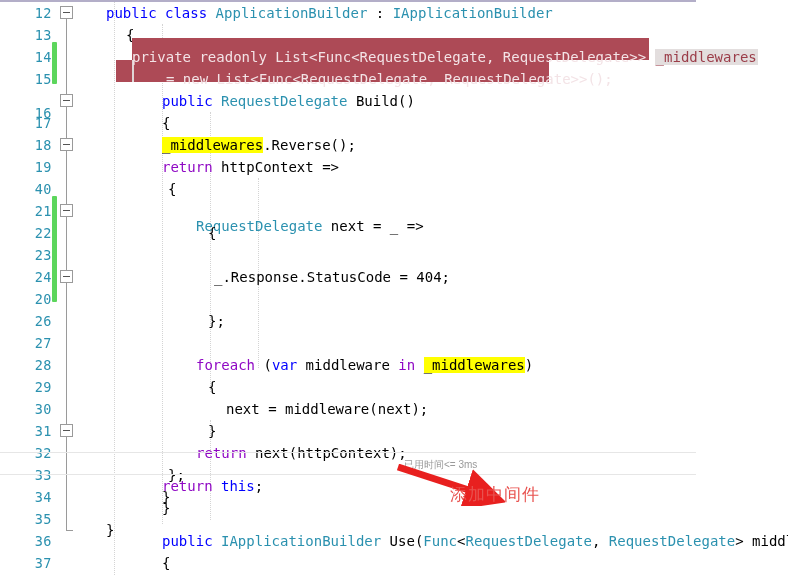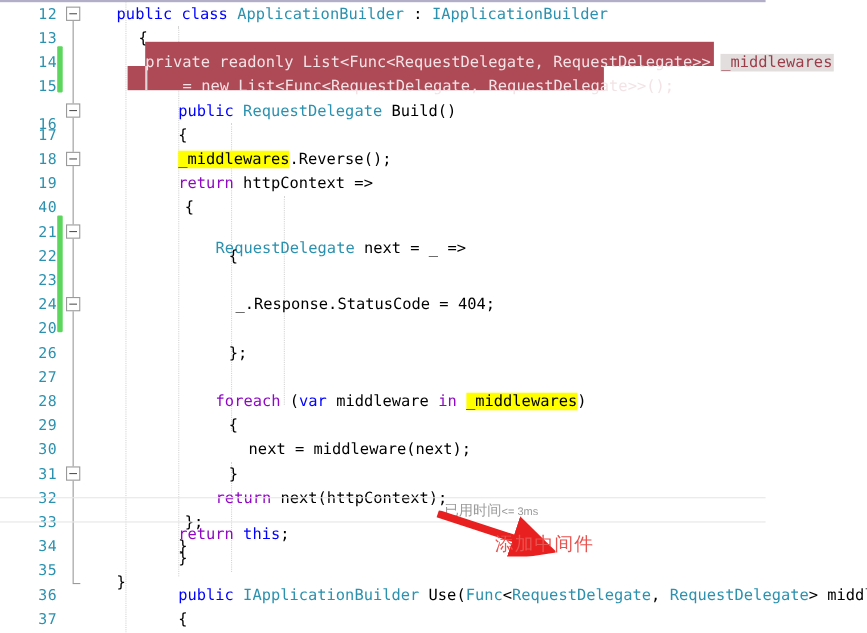--- a/index.html
+++ b/index.html
@@ -58,21 +58,21 @@
 
   
   .hl{background:#ffff00;color:inherit;}
 
   
   .bandline{position:absolute;left:0;right:0;height:1px;background:#e6e6e6;}
   .codelens{
     position:absolute;font-family:"Liberation Sans","DejaVu Sans",sans-serif;
     color:#9a9a9a;font-size:11px;line-height:14px;white-space:pre;
   }
-  .codelens .cn{font-size:13px;}
+  .codelens .cn{font-size:10px;}
   .codelens .sm{font-size:10px;}
 
   
   .annot{
     position:absolute;color:#e8524f;font-size:17px;
     font-family:"Liberation Sans","DejaVu Sans",sans-serif;
     white-space:pre;letter-spacing:1px;
   }
   .arrowsvg{position:absolute;pointer-events:none;}
 </style>

